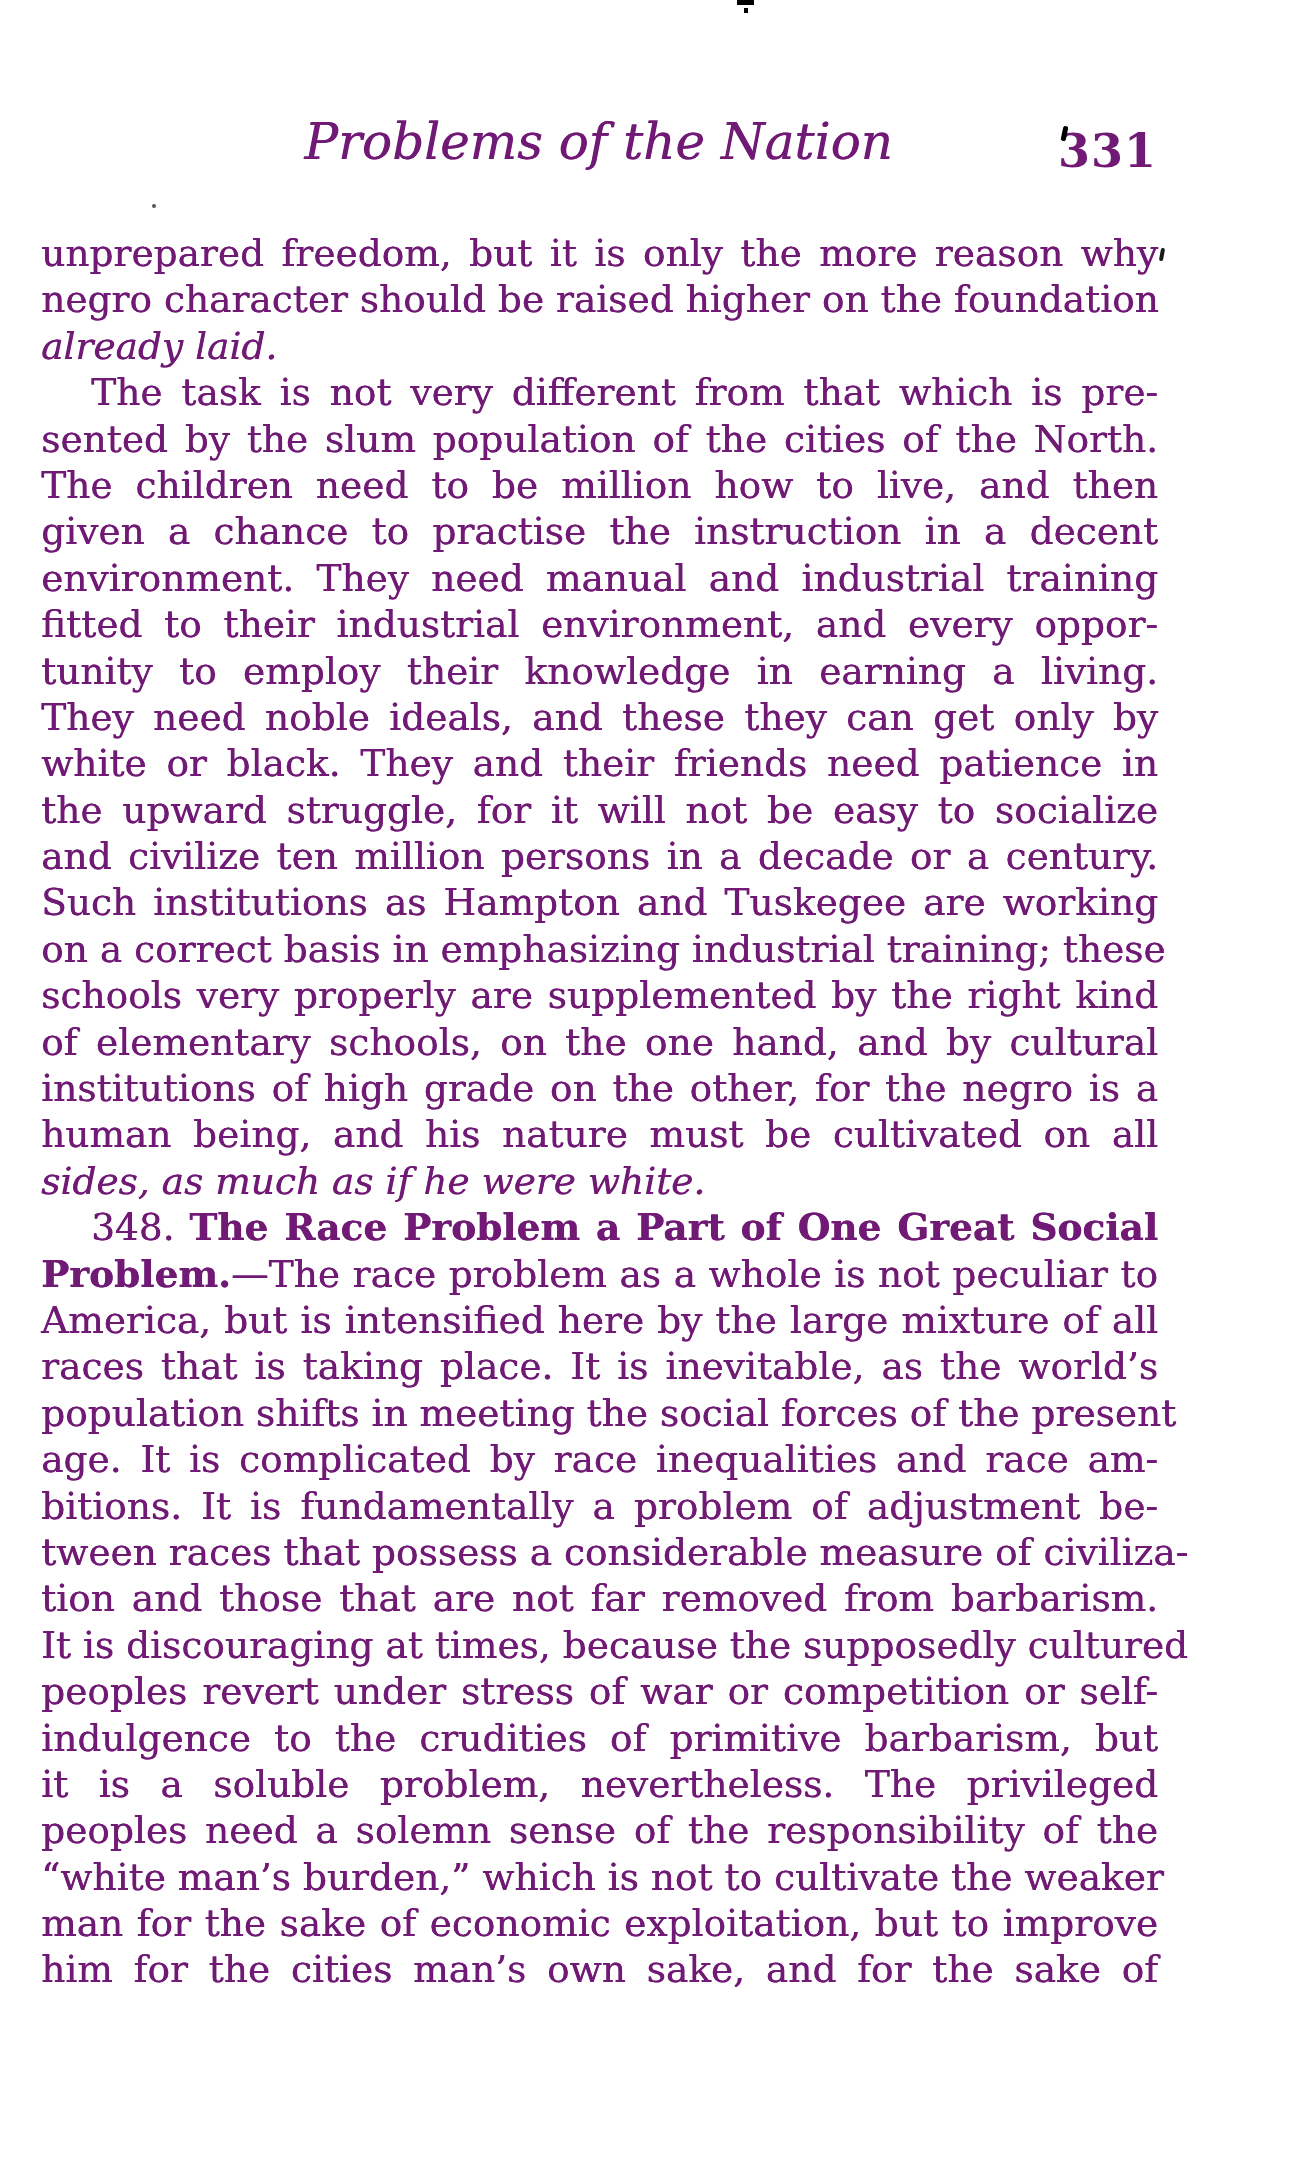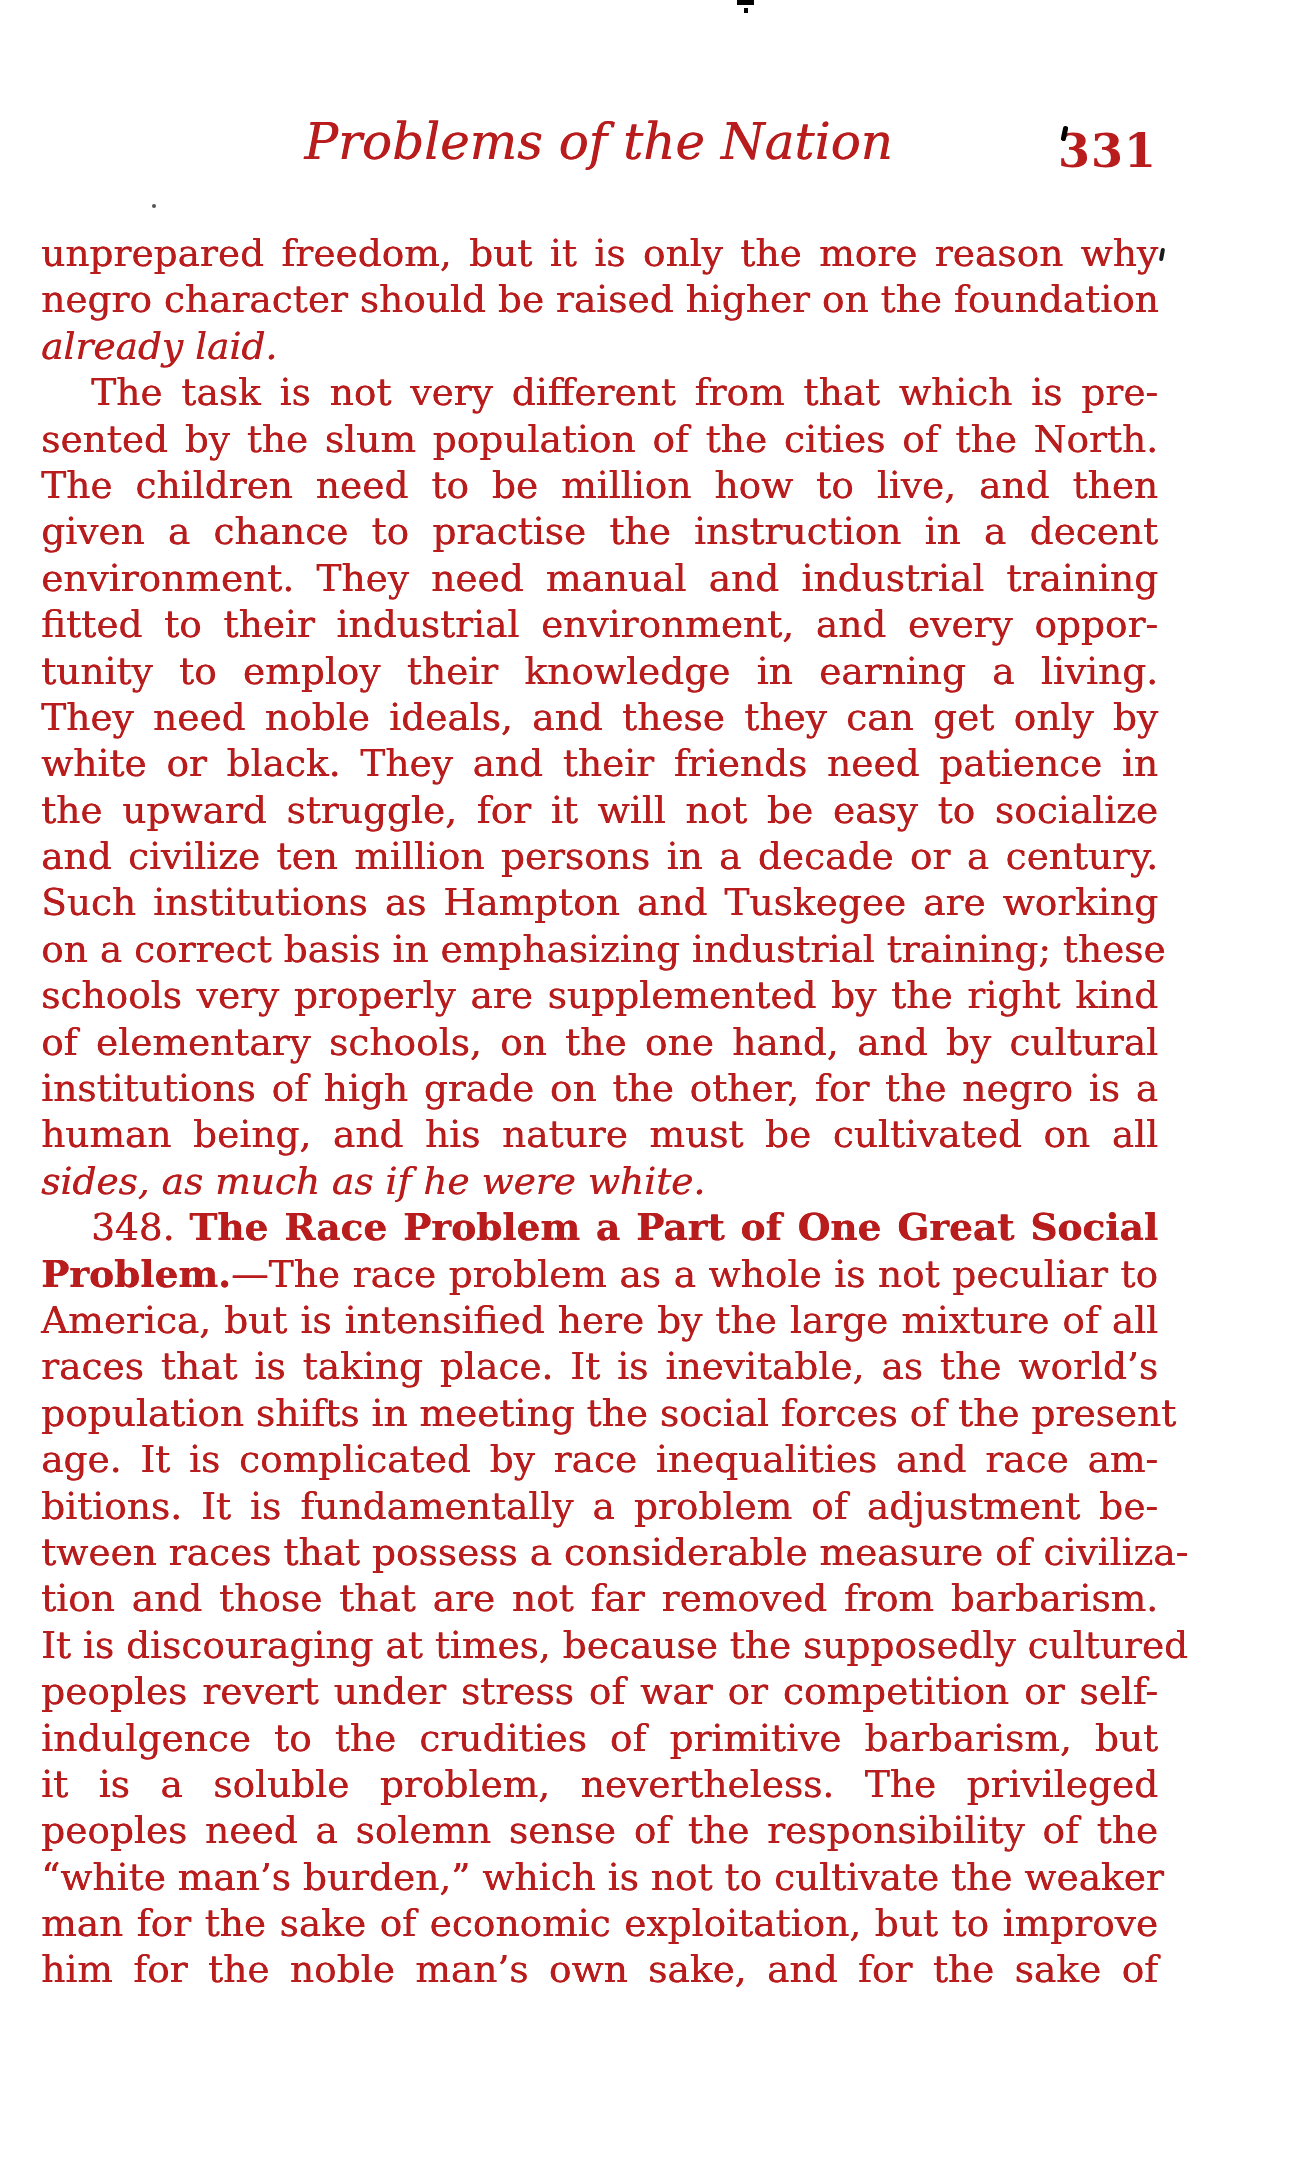--- a/index.html
+++ b/index.html
@@ -5,21 +5,21 @@
   html, body {
     margin: 0;
     padding: 0;
     background: #ffffff;
   }
   .page {
     position: relative;
     width: 1291px;
     height: 2179px;
     background: #ffffff;
-    color: #b91c1c;
+    color: #701a75;
     font-family: "DejaVu Serif", serif;
     overflow: hidden;
   }
   .header-title {
     position: absolute;
     top: 112px;
     left: 40px;
     width: 1117px;
     text-align: center;
     font-style: italic;
@@ -110,21 +110,21 @@
       <div class="line j">bitions.  It is fundamentally a problem of adjustment be-</div>
       <div class="line j">tween races that possess a considerable measure of civiliza-</div>
       <div class="line j">tion and those that are not far removed from barbarism.</div>
       <div class="line j">It is discouraging at times, because the supposedly cultured</div>
       <div class="line j">peoples revert under stress of war or competition or self-</div>
       <div class="line j">indulgence to the crudities of primitive barbarism, but</div>
       <div class="line j">it is a soluble problem, nevertheless.  The privileged</div>
       <div class="line j">peoples need a solemn sense of the responsibility of the</div>
       <div class="line j">“white man’s burden,” which is not to cultivate the weaker</div>
       <div class="line j">man for the sake of economic exploitation, but to improve</div>
-      <div class="line j">him for the noble man’s own sake, and for the sake of</div>
+      <div class="line j">him for the cities man’s own sake, and for the sake of</div>
     </div>
 
   <div class="art art-topmark-bar"></div>
   <div class="art art-topmark-dot"></div>
   <div class="art art-quote-331"></div>
   <div class="art art-comma-line1"></div>
   <div class="art art-dot-header"></div>
 </div>
 
 </body></html>

